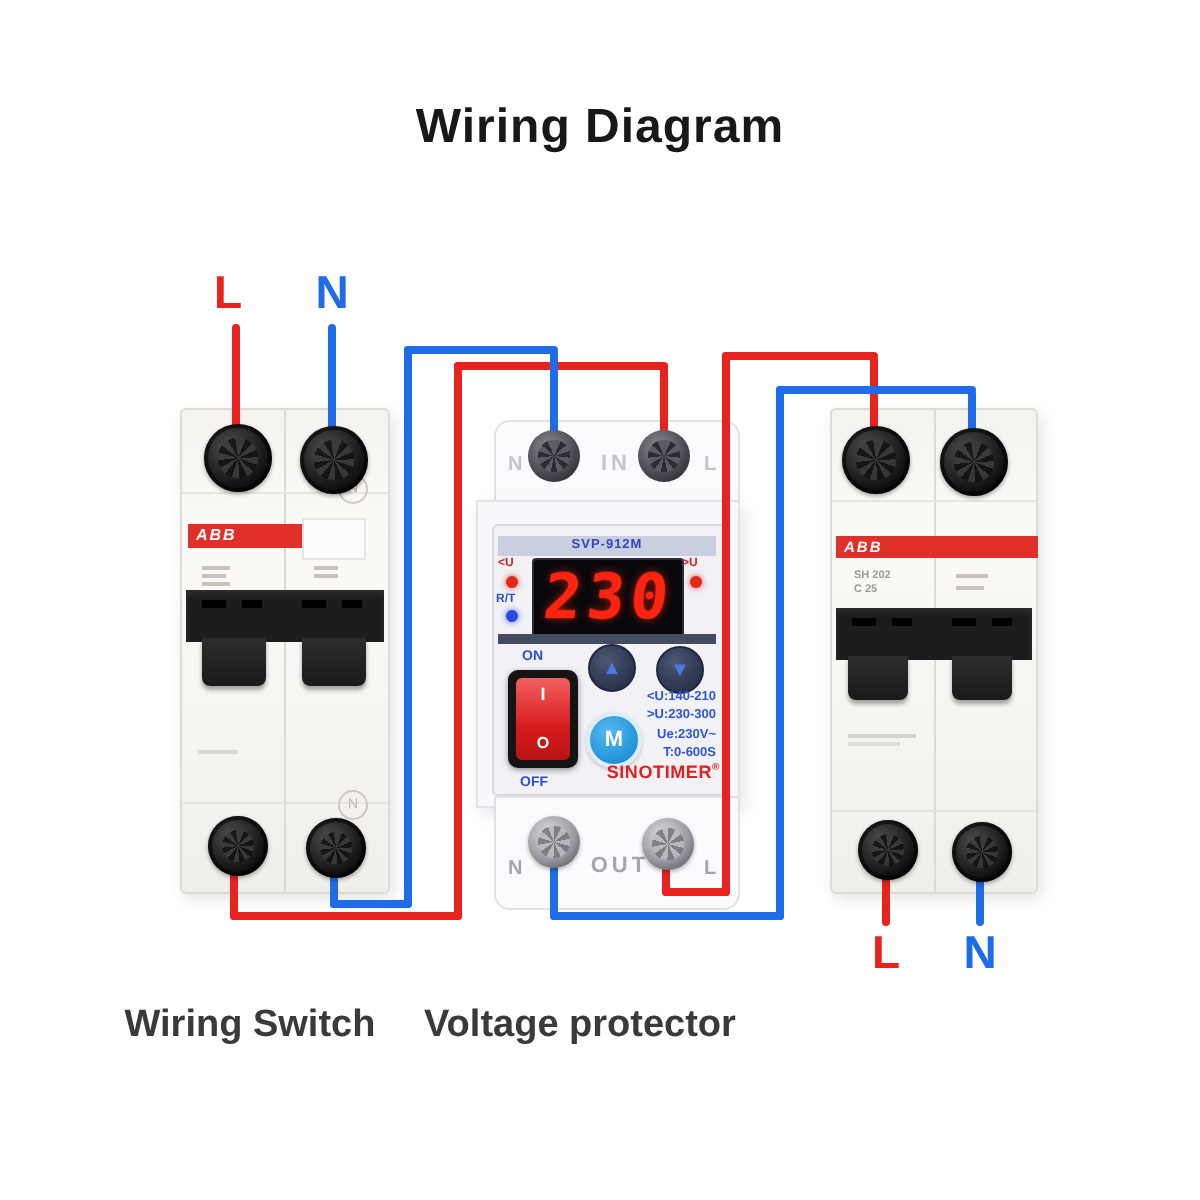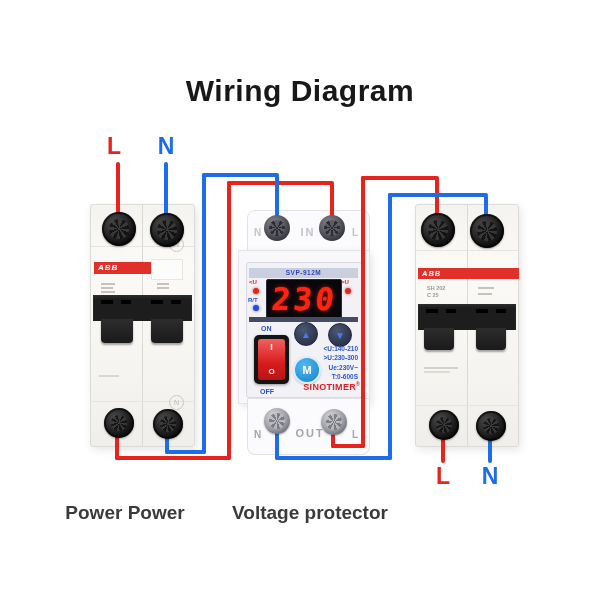--- a/index.html
+++ b/index.html
@@ -1,21 +1,21 @@
 <!DOCTYPE html>
 <html><head>
 <meta charset="utf-8">
 <style>
   html,body{margin:0;padding:0;background:#fff;}
   #stage{position:relative;width:600px;height:600px;background:#ffffff;overflow:hidden;
          font-family:"Liberation Sans", sans-serif;}
   .abs{position:absolute;}
   
-  #title{left:0;top:50px;width:600px;text-align:center;font-size:30px;font-weight:bold;
-         color:#181818;letter-spacing:0.5px;margin-top:24px;}
+  #title{left:0;top:50px;width:600px;text-align:center;font-size:24px;font-weight:bold;
+         color:#181818;letter-spacing:0.5px;}
   .phase-label{font-size:23px;font-weight:bold;text-align:center;width:36px;}
   .lab-red{color:#e8221c;} .lab-blue{color:#1e6ce8;}
   .caption{top:502px;font-size:19px;font-weight:600;color:#3a3a3a;text-align:center;}
   
   .wire{position:absolute;z-index:5;border-radius:2px;}
   .wire.red{background:#e8221c;}
   .wire.blue{background:#1e6ce8;}
   
   .breaker{background:linear-gradient(180deg,#f4f3f0,#fbfaf7 25%,#f5f4f0 70%,#efeeea);
            border:1px solid #dddbd6;border-radius:3px;box-shadow:2px 3px 8px rgba(0,0,0,0.10);}
@@ -231,16 +231,16 @@
   <div class="wire blue" style="left:388px;top:193px;width:4px;height:267px;"></div>
   <div class="wire blue" style="left:388px;top:193px;width:100px;height:4px;"></div>
   <div class="wire blue" style="left:484px;top:195px;width:4px;height:35px;"></div>
 
   <div class="wire red" style="left:441px;top:424px;width:4px;height:39px;"></div>
   <div class="wire blue" style="left:488px;top:424px;width:4px;height:39px;"></div>
 
   <div class="abs phase-label lab-red" style="left:425px;top:463px;">L</div>
   <div class="abs phase-label lab-blue" style="left:472px;top:463px;">N</div>
 
-  <div class="abs caption" style="left:40px;width:170px;">Power Power</div>
-  <div class="abs caption" style="left:205px;width:170px;margin-left:20px;">Voltage protector</div>
+  <div class="abs caption" style="left:40px;width:170px;">Wiring Switch</div>
+  <div class="abs caption" style="left:205px;width:170px;">Voltage protector</div>
 
 </div>
 
 </body></html>

